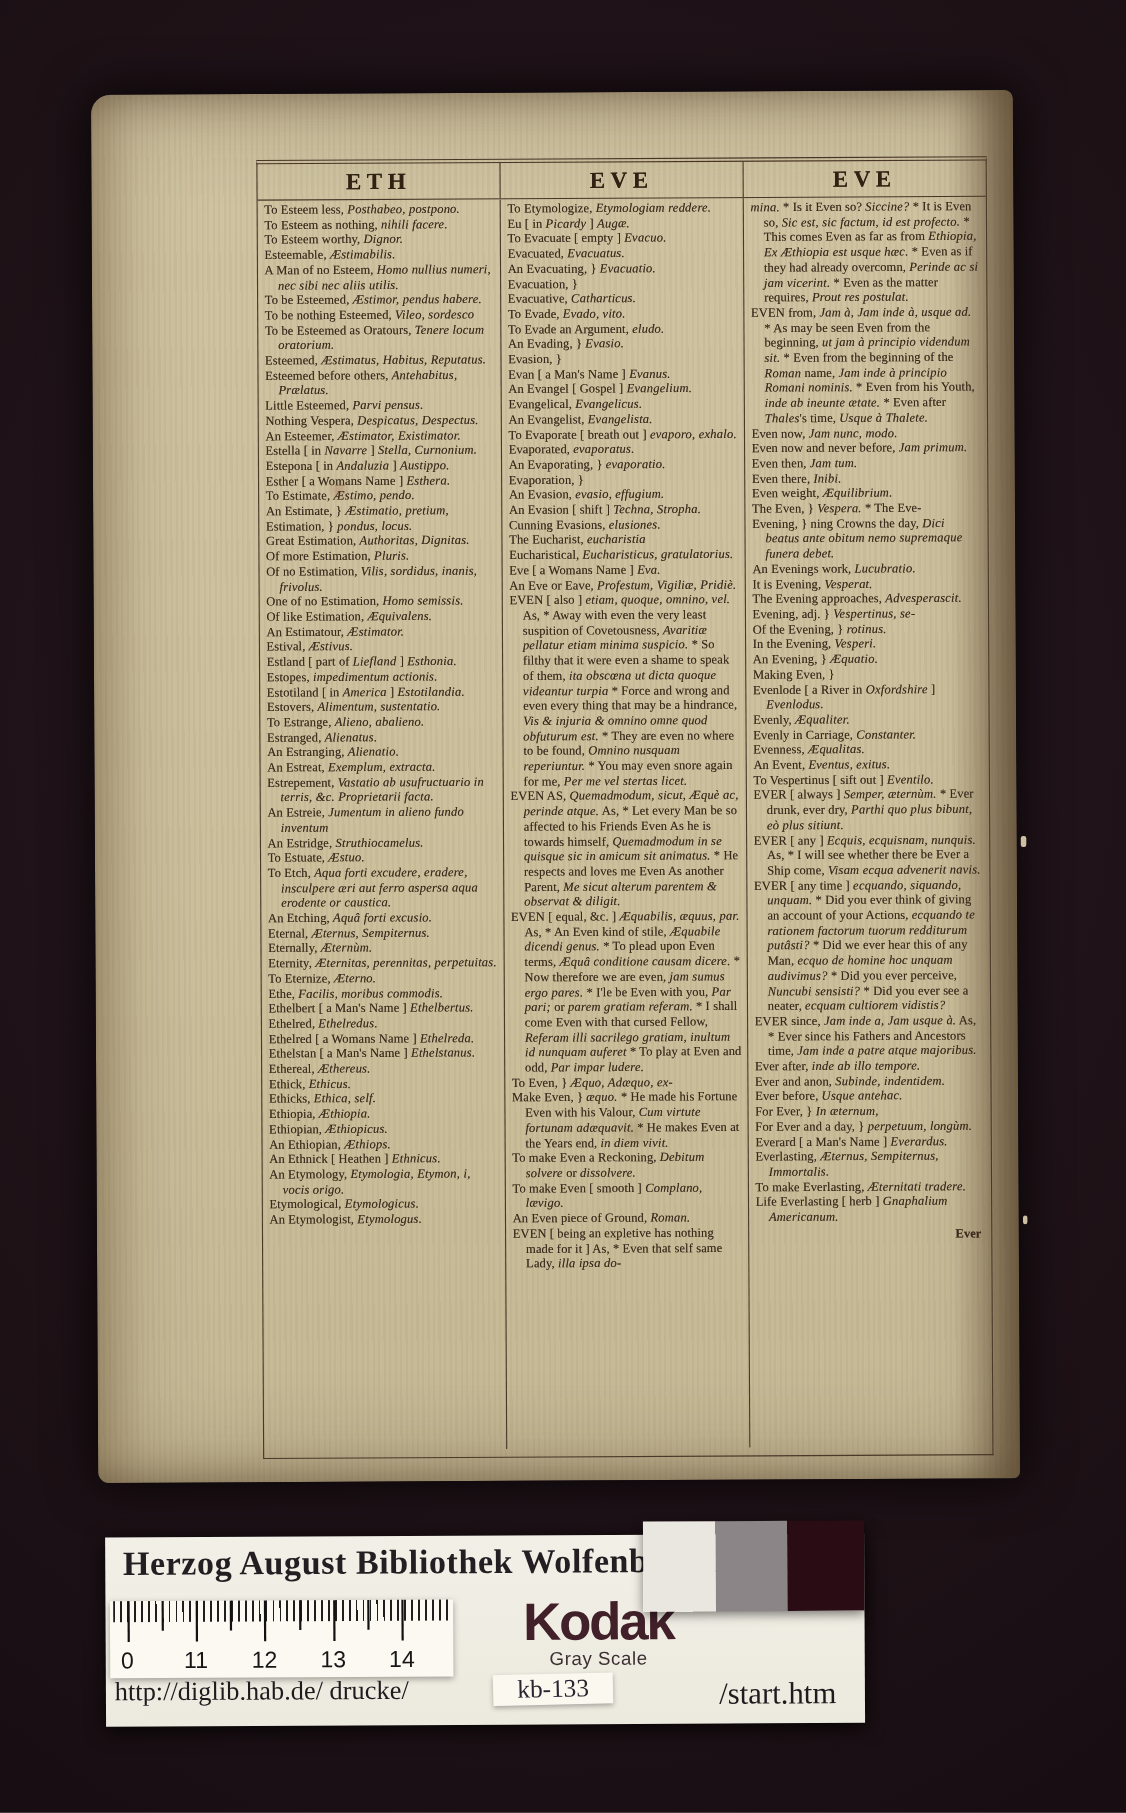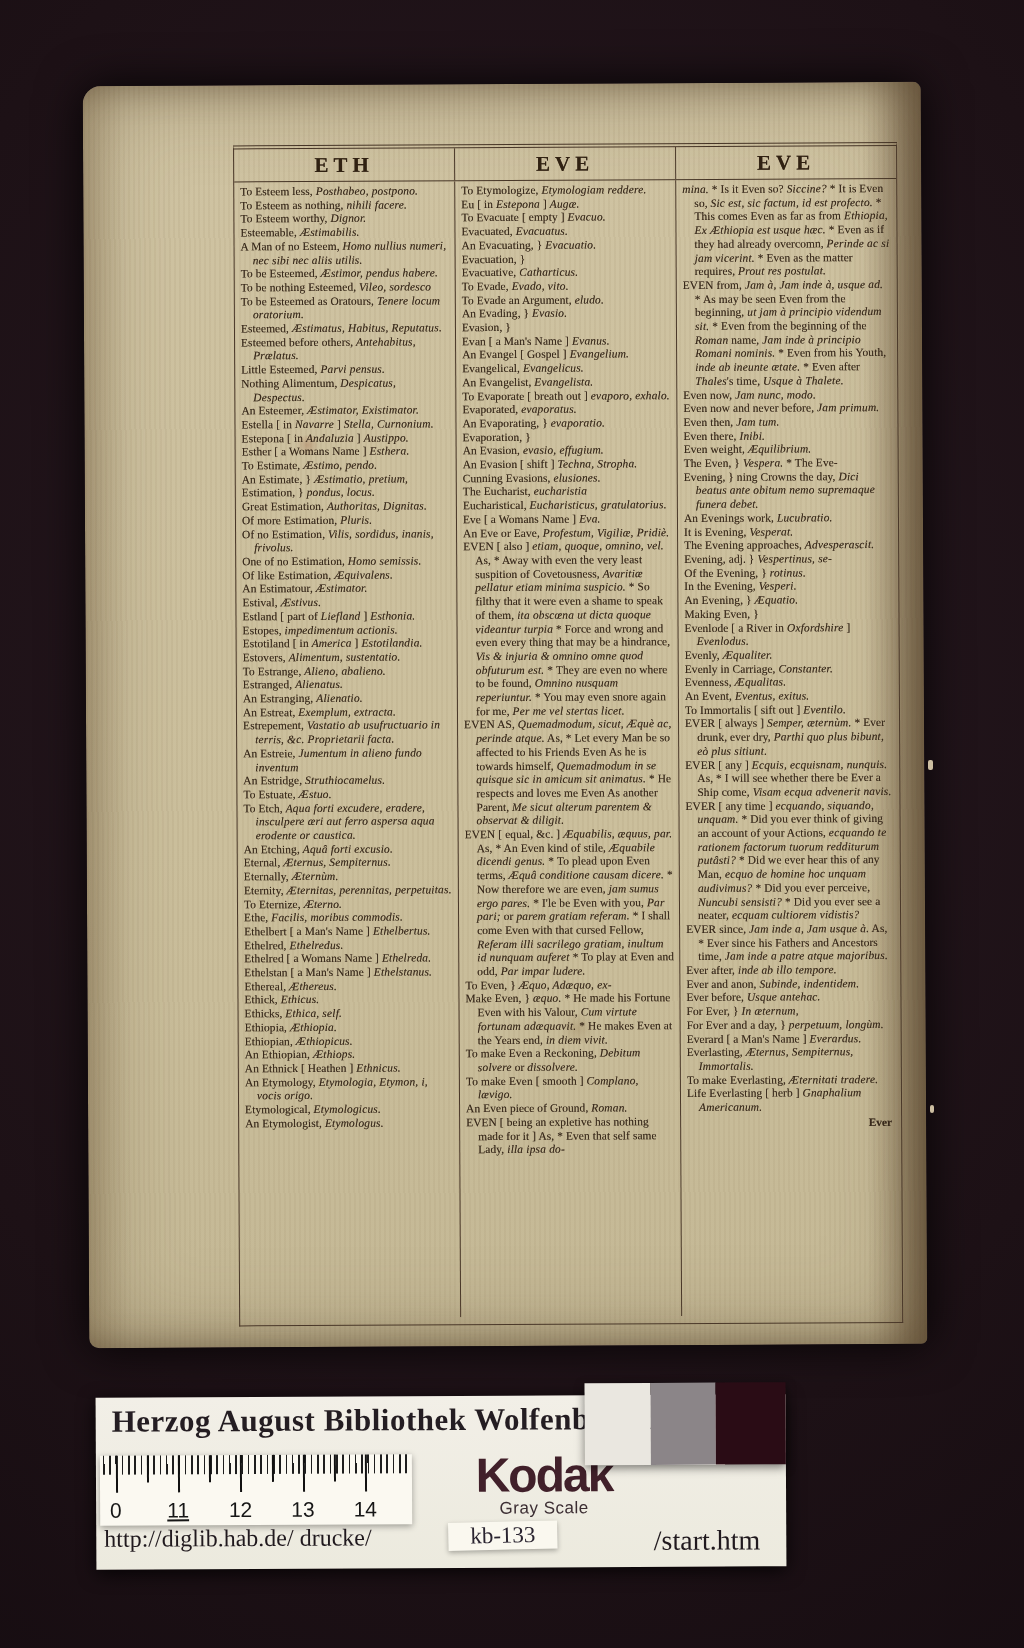--- a/index.html
+++ b/index.html
@@ -121,21 +121,21 @@
           <p class="entry"><span>To Esteem as nothing, </span><i>nihili facere.</i></p>
           <p class="entry"><span>To Esteem worthy, </span><i>Dignor.</i></p>
           <p class="entry"><span>Esteemable, </span><i>Æstimabilis.</i></p>
           <p class="entry"><span>A Man of no Esteem, </span><i>Homo nullius numeri, nec sibi nec aliis utilis.</i></p>
           <p class="entry"><span>To be Esteemed, </span><i>Æstimor, pendus habere.</i></p>
           <p class="entry"><span>To be nothing Esteemed, </span><i>Vileo, sordesco</i></p>
           <p class="entry"><span>To be Esteemed as Oratours, </span><i>Tenere locum oratorium.</i></p>
           <p class="entry"><span>Esteemed, </span><i>Æstimatus, Habitus, Reputatus.</i></p>
           <p class="entry"><span>Esteemed before others, </span><i>Antehabitus, Prælatus.</i></p>
           <p class="entry"><span>Little Esteemed, </span><i>Parvi pensus.</i></p>
-          <p class="entry"><span>Nothing Alimentum, </span><i>Despicatus, Despectus.</i></p>
+          <p class="entry"><span>Nothing Vespera, </span><i>Despicatus, Despectus.</i></p>
           <p class="entry"><span>An Esteemer, </span><i>Æstimator, Existimator.</i></p>
           <p class="entry"><span>Estella [ in </span><i>Navarre</i><span> ] </span><i>Stella, Curnonium.</i></p>
           <p class="entry"><span>Estepona [ in </span><i>Andaluzia</i><span> ] </span><i>Austippo.</i></p>
           <p class="entry"><span>Esther [ a Womans Name ] </span><i>Esthera.</i></p>
           <p class="entry"><span>To Estimate, </span><i>Æstimo, pendo.</i></p>
           <p class="entry"><span>An Estimate, } </span><i>Æstimatio, pretium,</i></p>
           <p class="entry"><span>Estimation, } </span><i>pondus, locus.</i></p>
           <p class="entry"><span>Great Estimation, </span><i>Authoritas, Dignitas.</i></p>
           <p class="entry"><span>Of more Estimation, </span><i>Pluris.</i></p>
           <p class="entry"><span>Of no Estimation, </span><i>Vilis, sordidus, inanis, frivolus.</i></p>
@@ -172,21 +172,21 @@
           <p class="entry"><span>Ethiopia, </span><i>Æthiopia.</i></p>
           <p class="entry"><span>Ethiopian, </span><i>Æthiopicus.</i></p>
           <p class="entry"><span>An Ethiopian, </span><i>Æthiops.</i></p>
           <p class="entry"><span>An Ethnick [ Heathen ] </span><i>Ethnicus.</i></p>
           <p class="entry"><span>An Etymology, </span><i>Etymologia, Etymon, i, vocis origo.</i></p>
           <p class="entry"><span>Etymological, </span><i>Etymologicus.</i></p>
           <p class="entry"><span>An Etymologist, </span><i>Etymologus.</i></p>
         </div>
         <div class="col">
           <p class="entry"><span>To Etymologize, </span><i>Etymologiam reddere.</i></p>
-          <p class="entry"><span>Eu [ in </span><i>Estepona</i><span> ] </span><i>Augæ.</i></p>
+          <p class="entry"><span>Eu [ in </span><i>Picardy</i><span> ] </span><i>Augæ.</i></p>
           <p class="entry"><span>To Evacuate [ empty ] </span><i>Evacuo.</i></p>
           <p class="entry"><span>Evacuated, </span><i>Evacuatus.</i></p>
           <p class="entry"><span>An Evacuating, } </span><i>Evacuatio.</i></p>
           <p class="entry"><span>Evacuation, }</span></p>
           <p class="entry"><span>Evacuative, </span><i>Catharticus.</i></p>
           <p class="entry"><span>To Evade, </span><i>Evado, vito.</i></p>
           <p class="entry"><span>To Evade an Argument, </span><i>eludo.</i></p>
           <p class="entry"><span>An Evading, } </span><i>Evasio.</i></p>
           <p class="entry"><span>Evasion, }</span></p>
           <p class="entry"><span>Evan [ a Man's Name ] </span><i>Evanus.</i></p>
@@ -230,21 +230,21 @@
           <p class="entry"><span>Evening, adj. } </span><i>Vespertinus, se-</i></p>
           <p class="entry"><span>Of the Evening, } </span><i>rotinus.</i></p>
           <p class="entry"><span>In the Evening, </span><i>Vesperi.</i></p>
           <p class="entry"><span>An Evening, } </span><i>Æquatio.</i></p>
           <p class="entry"><span>Making Even, }</span></p>
           <p class="entry"><span>Evenlode [ a River in </span><i>Oxfordshire</i><span> ] </span><i>Evenlodus.</i></p>
           <p class="entry"><span>Evenly, </span><i>Æqualiter.</i></p>
           <p class="entry"><span>Evenly in Carriage, </span><i>Constanter.</i></p>
           <p class="entry"><span>Evenness, </span><i>Æqualitas.</i></p>
           <p class="entry"><span>An Event, </span><i>Eventus, exitus.</i></p>
-          <p class="entry"><span>To Immortalis [ sift out ] </span><i>Eventilo.</i></p>
+          <p class="entry"><span>To Vespertinus [ sift out ] </span><i>Eventilo.</i></p>
           <p class="entry"><span>EVER [ always ] </span><i>Semper, æternùm.</i><span> * Ever drunk, ever dry, </span><i>Parthi quo plus bibunt, eò plus sitiunt.</i></p>
           <p class="entry"><span>EVER [ any ] </span><i>Ecquis, ecquisnam, nunquis.</i><span> As, * I will see whether there be Ever a Ship come, </span><i>Visam ecqua advenerit navis.</i></p>
           <p class="entry"><span>EVER [ any time ] </span><i>ecquando, siquando, unquam.</i><span> * Did you ever think of giving an account of your Actions, </span><i>ecquando te rationem factorum tuorum redditurum putâsti?</i><span> * Did we ever hear this of any Man, </span><i>ecquo de homine hoc unquam audivimus?</i><span> * Did you ever perceive, </span><i>Nuncubi sensisti?</i><span> * Did you ever see a neater, </span><i>ecquam cultiorem vidistis?</i></p>
           <p class="entry"><span>EVER since, </span><i>Jam inde a, Jam usque à.</i><span> As, * Ever since his Fathers and Ancestors time, </span><i>Jam inde a patre atque majoribus.</i></p>
           <p class="entry"><span>Ever after, </span><i>inde ab illo tempore.</i></p>
           <p class="entry"><span>Ever and anon, </span><i>Subinde, indentidem.</i></p>
           <p class="entry"><span>Ever before, </span><i>Usque antehac.</i></p>
           <p class="entry"><span>For Ever, } </span><i>In æternum,</i></p>
           <p class="entry"><span>For Ever and a day, } </span><i>perpetuum, longùm.</i></p>
           <p class="entry"><span>Everard [ a Man's Name ] </span><i>Everardus.</i></p>
@@ -263,21 +263,21 @@
 <div class="card">
   <div class="card-title">Herzog August Bibliothek Wolfenbüttel</div>
   <div class="ruler">
     <div class="ruler-ticks"></div>
     <div id="ruler-marks">
         <div class="tick long" style="left: 5%;"></div>
         <div class="tick mid" style="left: 15%;"></div>
         <div class="ruler-num" style="left: 5%;">0</div>
         <div class="tick long" style="left: 25%;"></div>
         <div class="tick mid" style="left: 35%;"></div>
-        <div class="ruler-num" style="left: 25%; text-decoration: underline;">11</div>
+        <div class="ruler-num" style="left: 25%;">11</div>
         <div class="tick long" style="left: 45%;"></div>
         <div class="tick mid" style="left: 55%;"></div>
         <div class="ruler-num" style="left: 45%;">12</div>
         <div class="tick long" style="left: 65%;"></div>
         <div class="tick mid" style="left: 75%;"></div>
         <div class="ruler-num" style="left: 65%;">13</div>
         <div class="tick long" style="left: 85%;"></div>
         <div class="ruler-num" style="left: 85%; text-align: right;">14</div>
       </div>
   </div>

